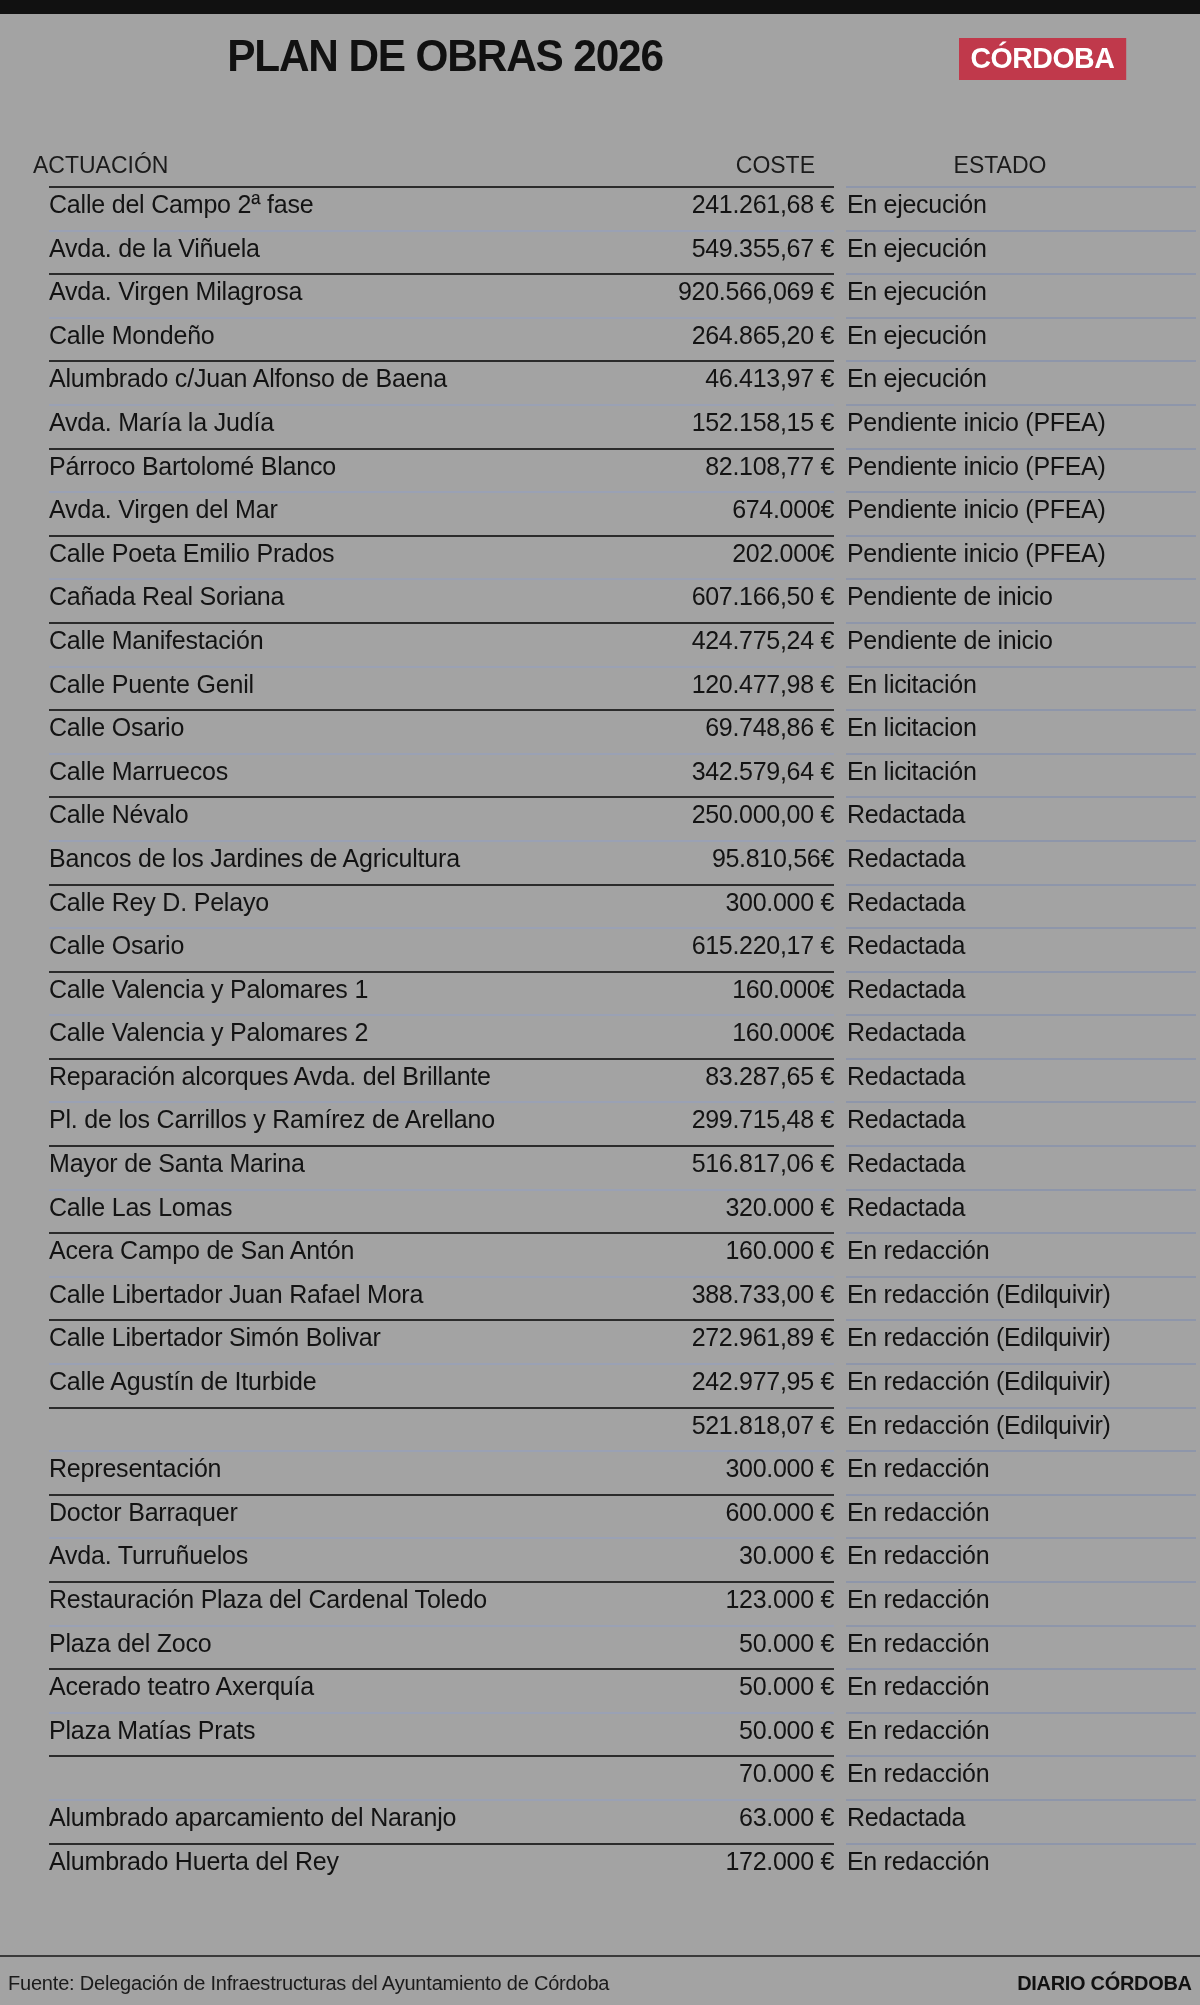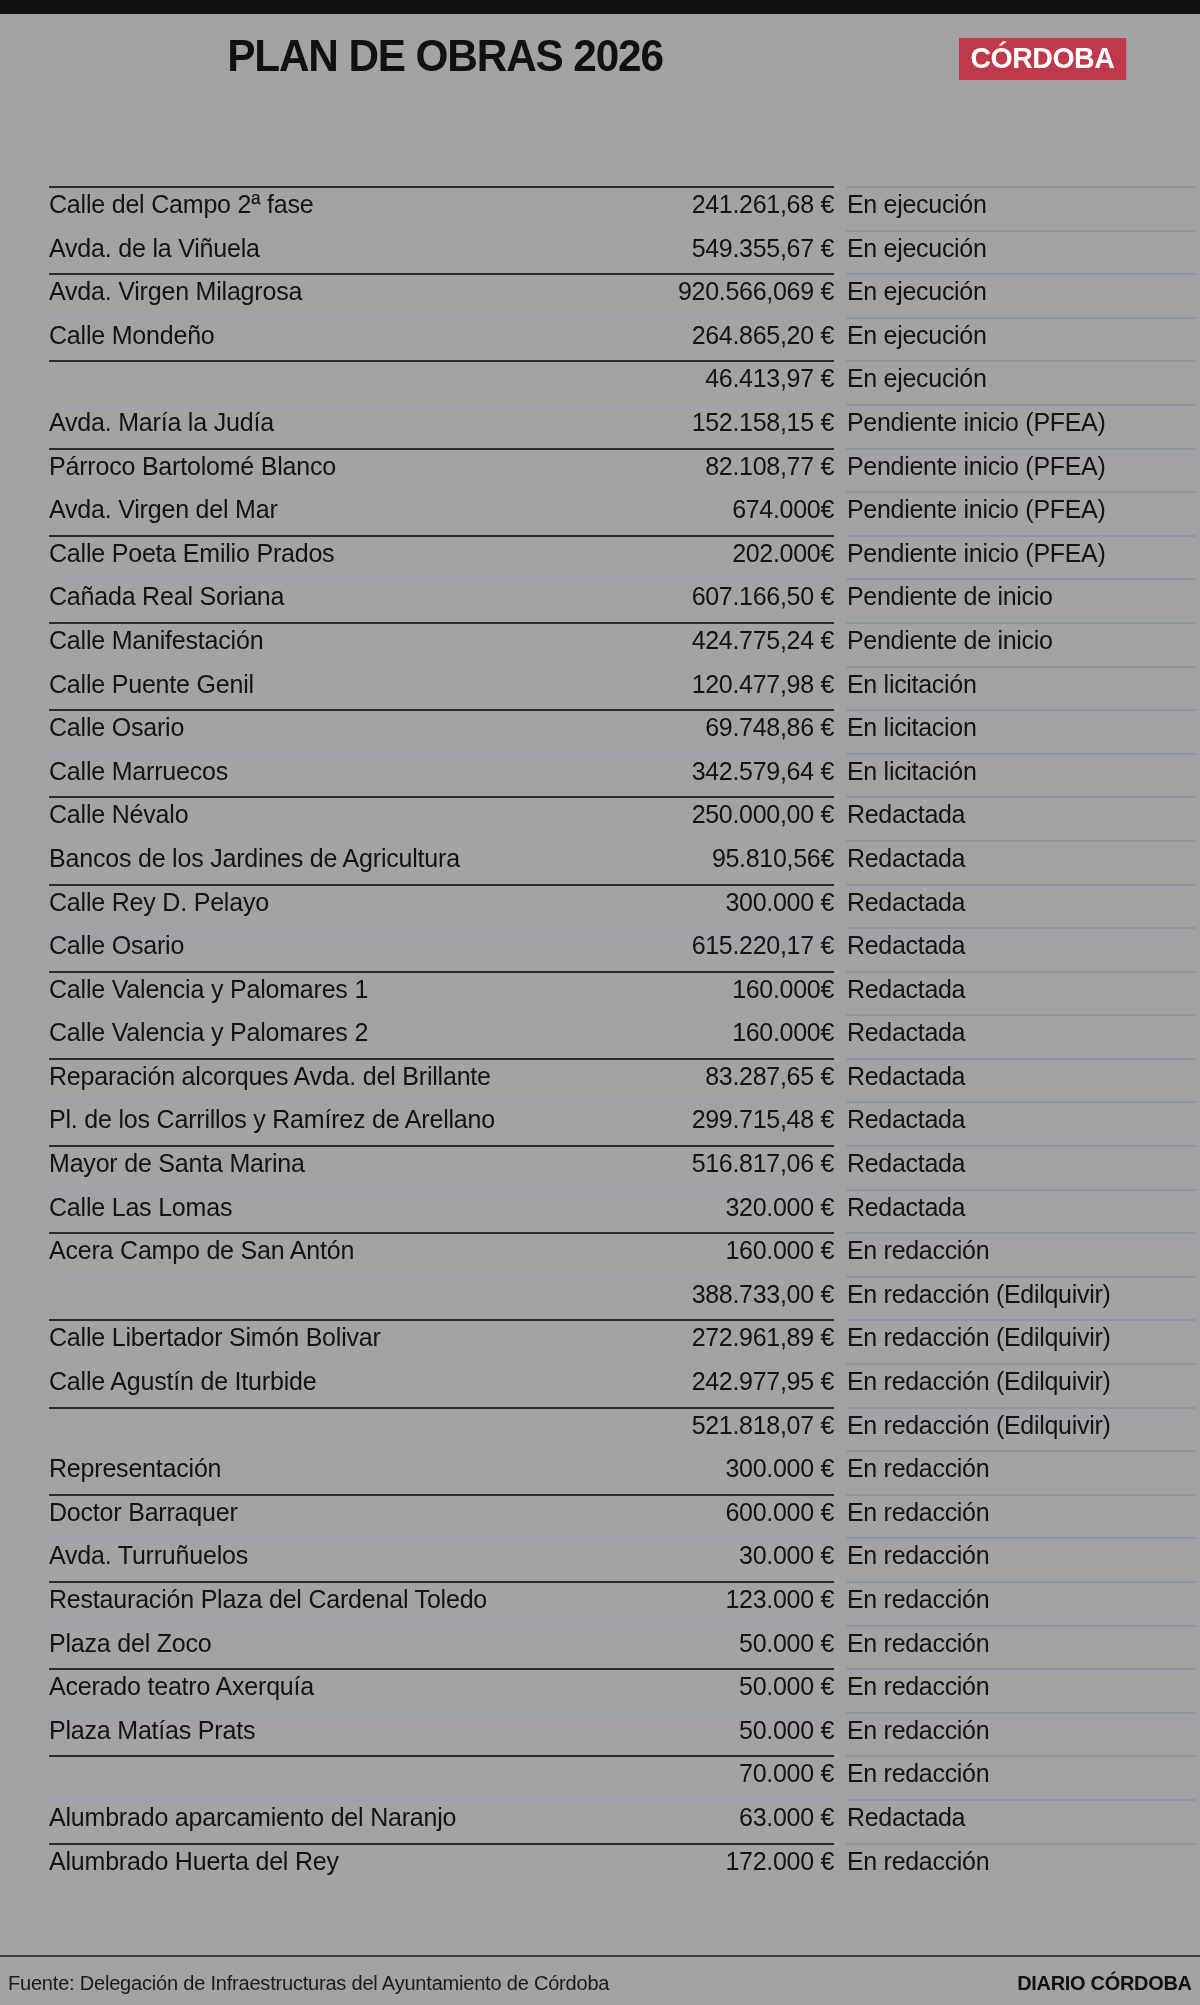--- a/index.html
+++ b/index.html
@@ -102,20 +102,25 @@
 
 <div class="page">
 
   <div class="topbar"></div>
 
   <div class="header">
     <div class="title">PLAN DE OBRAS 2026</div>
     <div class="brand">CÓRDOBA</div>
   </div>
 
+  <div class="colhead">
+    <div class="ch ch-act">ACTUACIÓN</div>
+    <div class="ch ch-cost">COSTE</div>
+    <div class="ch ch-est">ESTADO</div>
+  </div>
 
   <div class="table" id="table-body">
       <div class="row">
         <div class="rule-left"></div>
         <div class="rule-right"></div>
         <div class="cell-act">Calle del Campo 2ª fase</div>
         <div class="cell-cost">241.261,68 €</div>
         <div class="cell-est">En ejecución</div>
       </div>
       <div class="row">
@@ -135,20 +140,21 @@
       <div class="row">
         <div class="rule-left soft"></div>
         <div class="rule-right"></div>
         <div class="cell-act">Calle Mondeño</div>
         <div class="cell-cost">264.865,20 €</div>
         <div class="cell-est">En ejecución</div>
       </div>
       <div class="row">
         <div class="rule-left"></div>
         <div class="rule-right"></div>
+        <div class="cell-act">Alumbrado c/Juan Alfonso de Baena</div>
         <div class="cell-cost">46.413,97 €</div>
         <div class="cell-est">En ejecución</div>
       </div>
       <div class="row">
         <div class="rule-left soft"></div>
         <div class="rule-right"></div>
         <div class="cell-act">Avda. María la Judía</div>
         <div class="cell-cost">152.158,15 €</div>
         <div class="cell-est">Pendiente inicio (PFEA)</div>
       </div>
@@ -281,20 +287,21 @@
       <div class="row">
         <div class="rule-left"></div>
         <div class="rule-right"></div>
         <div class="cell-act">Acera Campo de San Antón</div>
         <div class="cell-cost">160.000 €</div>
         <div class="cell-est">En redacción</div>
       </div>
       <div class="row">
         <div class="rule-left soft"></div>
         <div class="rule-right"></div>
+        <div class="cell-act">Calle Libertador Juan Rafael Mora</div>
         <div class="cell-cost">388.733,00 €</div>
         <div class="cell-est">En redacción (Edilquivir)</div>
       </div>
       <div class="row">
         <div class="rule-left"></div>
         <div class="rule-right"></div>
         <div class="cell-act">Calle Libertador Simón Bolivar</div>
         <div class="cell-cost">272.961,89 €</div>
         <div class="cell-est">En redacción (Edilquivir)</div>
       </div>

